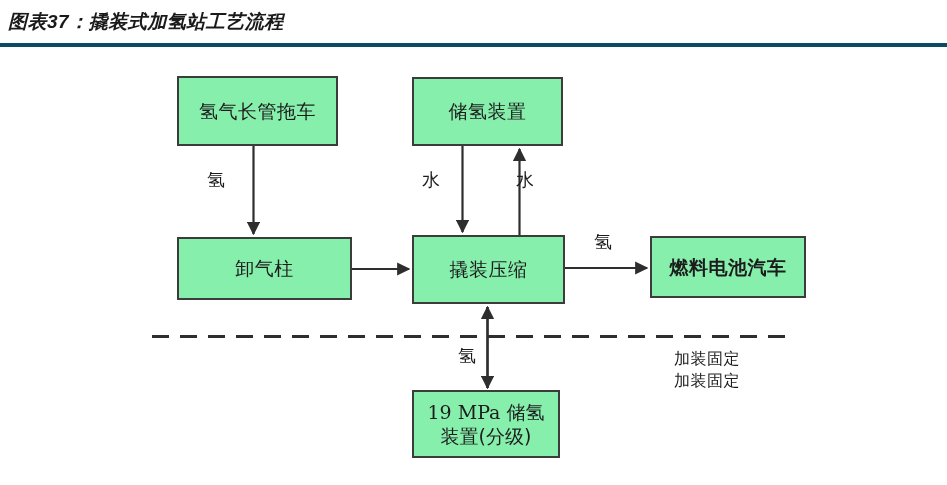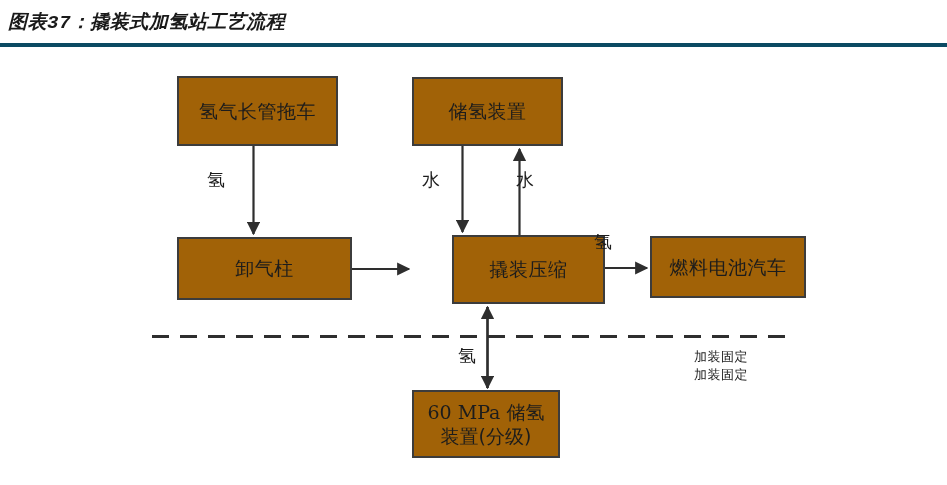--- a/index.html
+++ b/index.html
@@ -21,21 +21,21 @@
     position: absolute;
     left: 0;
     top: 0;
     width: 947px;
     height: 52px;
   }
   #title-text {
     position: absolute;
     left: 8px;
     top: 9px;
-    font-family: Liberation Mono, monospace;
+    font-family: Liberation Sans, sans-serif;
     font-size: 19px;
     font-weight: bold;
     font-style: italic;
     letter-spacing: 0.5px;
     color: #1a1a1a;
     white-space: nowrap;
   }
   #title-rule {
     position: absolute;
     left: 0;
@@ -58,38 +58,38 @@
     left: 0;
     top: 0;
     display: block;
   }
 
   
   .node {
     position: absolute;
     box-sizing: border-box;
     border: 2px solid #3c3c3c;
-    background: #a16207;
+    background: #86efac;
     display: flex;
     align-items: center;
     justify-content: center;
     text-align: center;
     line-height: 1.28;
     font-size: 19px;
     color: #1c1c1c;
     letter-spacing: 0.5px;
     z-index: 2;
   }
   .node .node-label { display: block; }
 
   #node-tube-trailer { left: 177px; top: 24px;  width: 161px; height: 70px; }
   #node-chiller      { left: 412px; top: 25px;  width: 151px; height: 69px; }
   #node-unloading    { left: 177px; top: 185px; width: 175px; height: 63px; }
-  #node-skid         { left: 412px; top: 183px; width: 153px; height: 69px; margin-left: 40px; }
-  #node-vehicle      { left: 650px; top: 184px; width: 156px; height: 62px; }
+  #node-skid         { left: 412px; top: 183px; width: 153px; height: 69px; }
+  #node-vehicle      { left: 650px; top: 184px; width: 156px; height: 62px; font-weight: bold; }
   #node-storage      { left: 412px; top: 338px; width: 148px; height: 68px; }
 
   #node-storage .node-label { letter-spacing: 0px; }
   .serif-num {
     font-family: "DejaVu Serif", "Liberation Serif", serif;
   }
 
   
   .edge-label {
     position: absolute;
@@ -101,23 +101,23 @@
   }
   #label-h2-trailer { left: 207px; top: 116px; }
   #label-water-down { left: 422px; top: 116px; }
   #label-water-up   { left: 516px; top: 116px; }
   #label-h2-vehicle { left: 594px; top: 178px; }
   #label-h2-storage { left: 458px; top: 292px; }
 
   
   #note-fixed-storage {
     position: absolute;
-    left: 694px;
+    left: 674px;
     top: 296px;
-    font-size: 13px;
+    font-size: 16px;
     line-height: 1.35;
     letter-spacing: 0.5px;
     color: #1c1c1c;
     text-align: left;
     white-space: nowrap;
     z-index: 3;
   }
   #note-fixed-storage span { display: block; }
 </style>
 </head>
@@ -170,21 +170,21 @@
       <span class="node-label">撬装压缩</span>
     </span>
   </div>
 
   <div class="node" id="node-vehicle">
     <span class="node-label">燃料电池汽车</span>
   </div>
 
   <div class="node" id="node-storage">
     <span>
-      <span class="node-label"><span class="serif-num">60 MPa </span><span>储氢</span></span>
+      <span class="node-label"><span class="serif-num">19 MPa </span><span>储氢</span></span>
       <span class="node-label">装置(分级)</span>
     </span>
   </div>
 
   <div class="edge-label" id="label-h2-trailer">氢</div>
 
   <div class="edge-label" id="label-water-down">水</div>
 
   <div class="edge-label" id="label-water-up">水</div>
 

